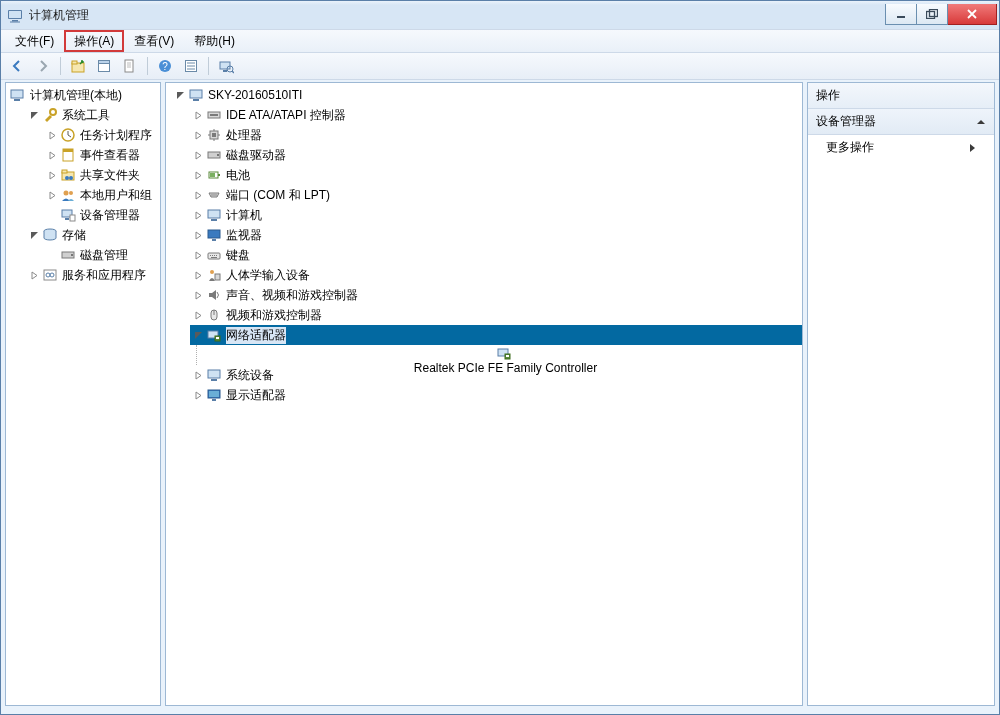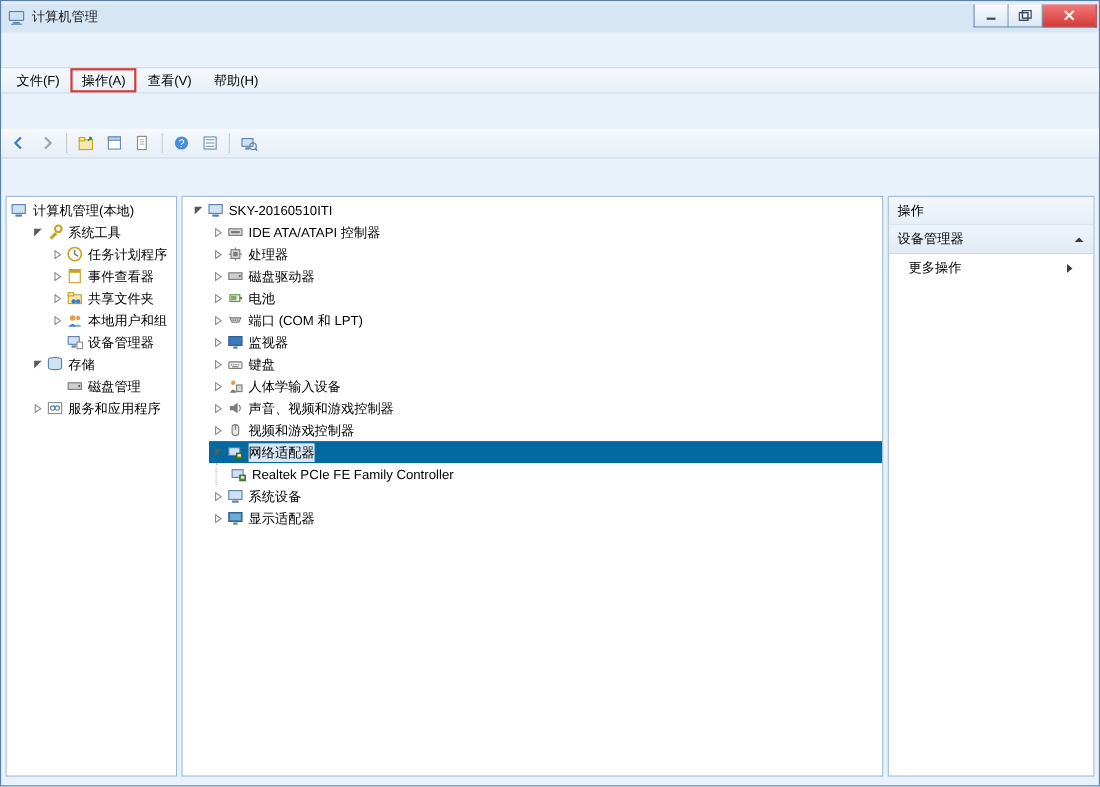--- a/index.html
+++ b/index.html
@@ -1,16 +1,16 @@
 <!DOCTYPE html>
 <html><head>
 <meta charset="utf-8">
 <style>
   html,body{margin:0;padding:0;font-family:"Microsoft YaHei","Segoe UI",Tahoma,sans-serif;font-size:12px;color:#000;background:#b8d0e8;}
-  .window{width:1000px;height:715px;box-sizing:border-box;border:1px solid #5a7fa8;background:linear-gradient(180deg,#e9f2fb 0,#d7e6f5 4px,#d7e6f5 28px,#e9f2fb 29px);position:relative;display:flex;flex-direction:column;gap:32px;}
+  .window{width:1000px;height:715px;box-sizing:border-box;border:1px solid #5a7fa8;background:linear-gradient(180deg,#e9f2fb 0,#d7e6f5 4px,#d7e6f5 28px,#e9f2fb 29px);position:relative;display:flex;flex-direction:column;}
   
   .titlebar{height:28px;display:flex;align-items:center;padding:0 0 0 6px;user-select:none;}
   .titlebar .app-icon{width:16px;height:16px;margin-right:6px;}
   .titlebar .title{flex:0 0 auto;color:#1a1a1a;}
   .titlebar .spacer{flex:1 1 auto;}
   .winbtn{height:20px;width:30px;margin-left:0;border:1px solid #6a8fb0;border-top:none;display:flex;align-items:center;justify-content:center;background:linear-gradient(180deg,#f8fbfe,#dce8f3);}
   .winbtn+.winbtn{border-left:none;}
   .winbtn.close{width:48px;background:linear-gradient(180deg,#f07a7a,#d83a3a);border-color:#a02020;}
   .winbtns{display:flex;margin-right:2px;margin-top:-1px;}
   .winbtn svg{display:block;}
@@ -435,20 +435,36 @@
               </li>
             <li>
                 <div class="node">
                   <span class="exp">
                     <svg width="9" height="9" viewBox="0 0 9 9">
                       <path d="M2 1 L7 4.5 L2 8 Z" fill="none" stroke="#8a8a8a"></path>
                     </svg>
                   </span>
                   <span class="ic">
                     <svg width="16" height="16" viewBox="0 0 16 16">
+                      <rect x="2" y="3" width="12" height="8" fill="#cfe2f3" stroke="#5a7fa8"></rect>
+                      <rect x="5" y="12" width="6" height="2" fill="#5a7fa8"></rect>
+                    </svg>
+                  </span>
+                  <span class="lbl">计算机</span>
+                </div>
+              </li>
+            <li>
+                <div class="node">
+                  <span class="exp">
+                    <svg width="9" height="9" viewBox="0 0 9 9">
+                      <path d="M2 1 L7 4.5 L2 8 Z" fill="none" stroke="#8a8a8a"></path>
+                    </svg>
+                  </span>
+                  <span class="ic">
+                    <svg width="16" height="16" viewBox="0 0 16 16">
                       <rect x="2" y="3" width="12" height="8" fill="#3a7abf" stroke="#2a5a8f"></rect>
                       <rect x="6" y="12" width="4" height="2" fill="#5a7fa8"></rect>
                     </svg>
                   </span>
                   <span class="lbl">监视器</span>
                 </div>
               </li>
             <li>
                 <div class="node">
                   <span class="exp">
@@ -529,21 +545,21 @@
                     <svg width="16" height="16" viewBox="0 0 16 16">
                       <rect x="2" y="4" width="10" height="7" fill="#cfe2f3" stroke="#5a7fa8"></rect>
                       <rect x="9" y="9" width="5" height="5" fill="#5a8a3a" stroke="#3a6a1a"></rect>
                       <rect x="10" y="10" width="3" height="2" fill="#fff"></rect>
                     </svg>
                   </span>
                 <span class="lbl">网络适配器</span>
               </div>
               <ul>
                 <li>
-                    <div class="node" style="border-left:1px dotted #b0b0b0;margin-left:-12px;padding-left:12px;">
+                    <div class="node" style="border-left:1px dotted #b0b0b0;margin-left:-12px;padding-left:12px;flex-direction:column;">
                   <span class="ic">
                         <svg width="16" height="16" viewBox="0 0 16 16">
                           <rect x="2" y="4" width="10" height="7" fill="#cfe2f3" stroke="#5a7fa8"></rect>
                           <rect x="9" y="9" width="5" height="5" fill="#5a8a3a" stroke="#3a6a1a"></rect>
                           <rect x="10" y="10" width="3" height="2" fill="#fff"></rect>
                         </svg>
                       </span>
                   <span class="lbl">Realtek PCIe FE Family Controller</span>
                     </div>
                   </li>

